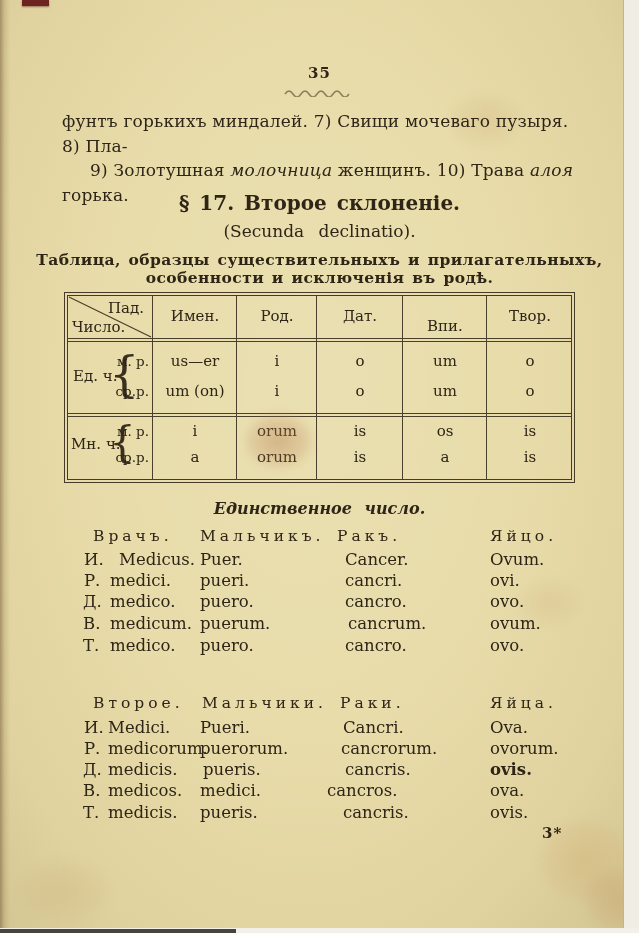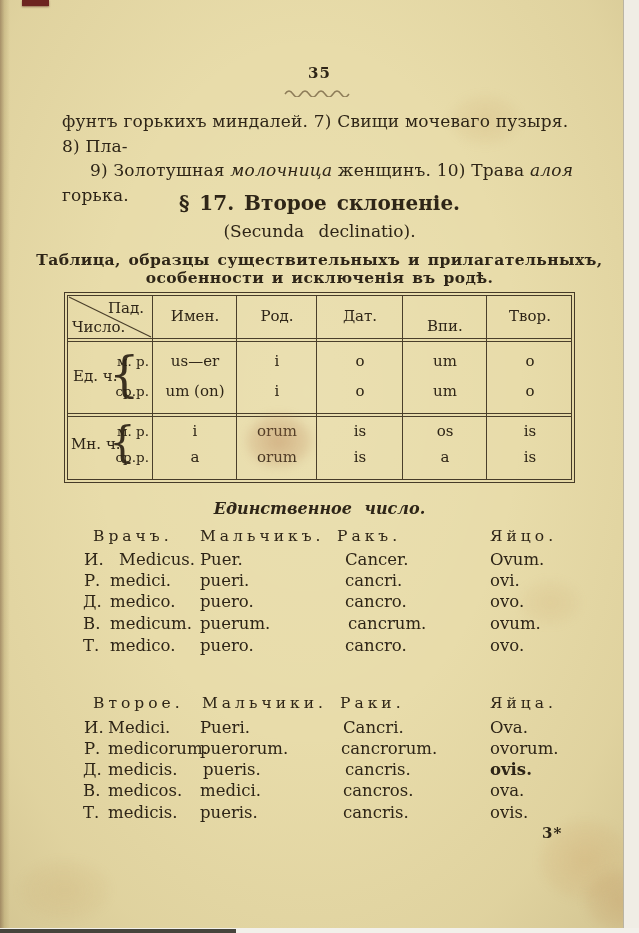--- a/index.html
+++ b/index.html
@@ -222,21 +222,21 @@
       <span class="case" style="left:22px;">Д.</span>
       <span class="dcell" style="left:47px;">medicis.</span>
       <span class="dcell" style="left:142px;">pueris.</span>
       <span class="dcell" style="left:284px;">cancris.</span>
       <span class="dcell" style="left:429px;font-weight:bold;">ovis.</span>
     </div>
     <div class="drow" style="top:87px;">
       <span class="case" style="left:22px;">В.</span>
       <span class="dcell" style="left:47px;">medicos.</span>
       <span class="dcell" style="left:139px;">medici.</span>
-      <span class="dcell" style="left:282px;">cancros.</span>
+      <span class="dcell" style="left:266px;">cancros.</span>
       <span class="dcell" style="left:429px;">ova.</span>
     </div>
     <div class="drow" style="top:109px;">
       <span class="case" style="left:22px;">Т.</span>
       <span class="dcell" style="left:47px;">medicis.</span>
       <span class="dcell" style="left:139px;">pueris.</span>
       <span class="dcell" style="left:282px;">cancris.</span>
       <span class="dcell" style="left:429px;">ovis.</span>
     </div>
   </div>

